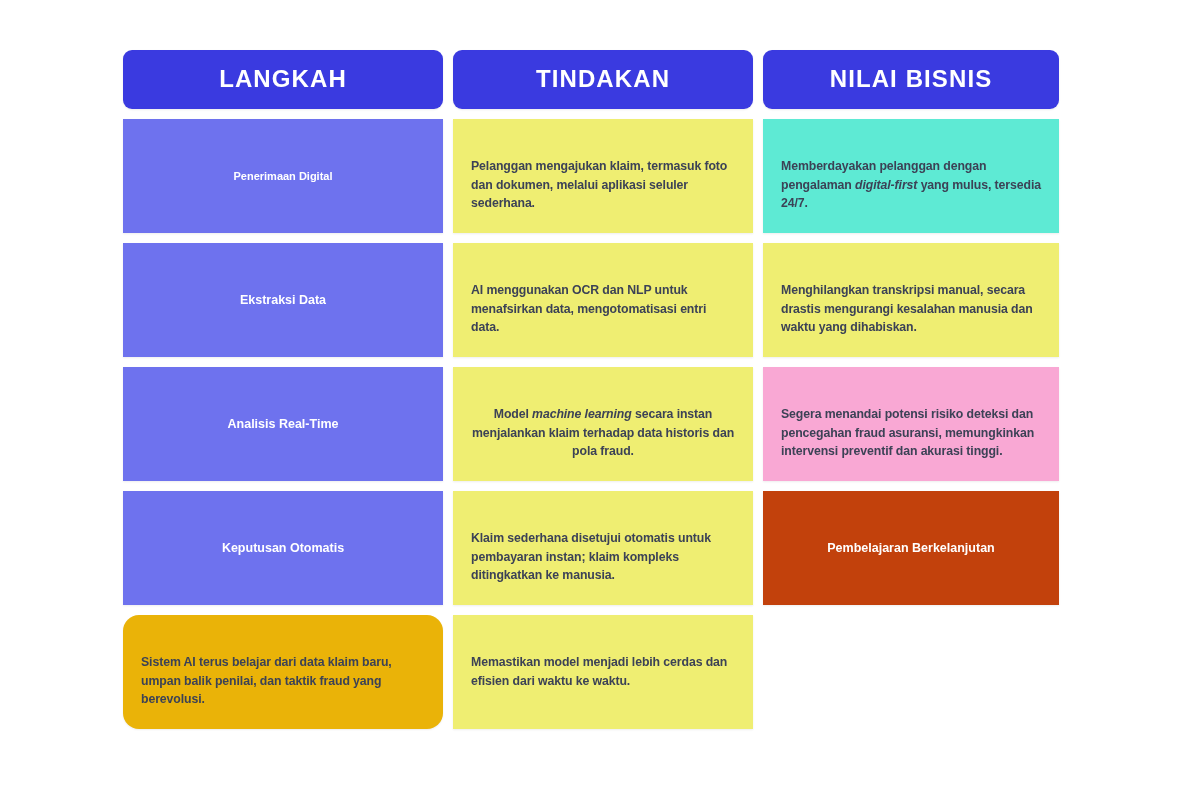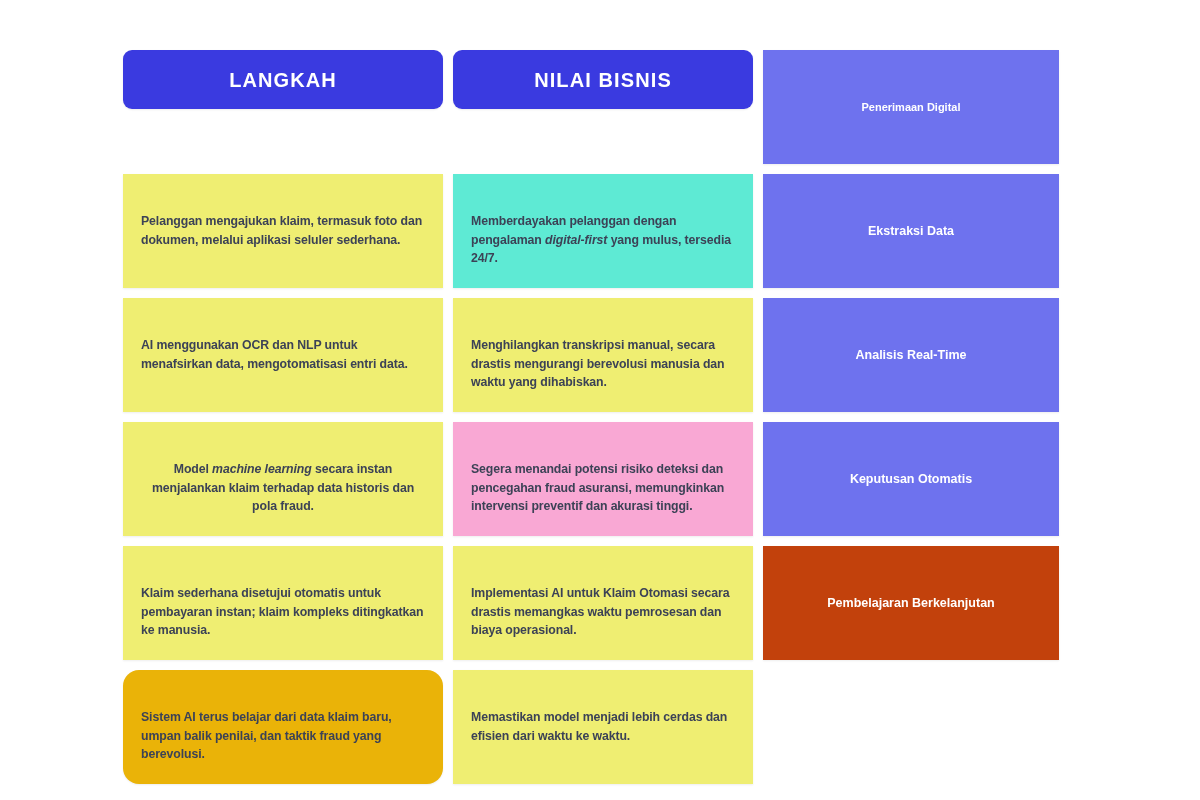--- a/index.html
+++ b/index.html
@@ -37,21 +37,21 @@
     height: 59px;
     background: #3A3AE0;
     border-radius: 9px;
     display: flex;
     align-items: center;
     justify-content: center;
     box-shadow: 0 1px 2px rgba(0,0,0,0.08);
   }
   .head-label {
     color: #FFFFFF;
-    font-size: 20px;
+    font-size: 24px;
     font-weight: 700;
     letter-spacing: 1.1px;
     text-align: center;
     line-height: 1.1;
   }
 
   
   .step-cell {
     background: #6E72EE;
     display: flex;
@@ -95,62 +95,62 @@
 <body style="background: rgb(255, 255, 255);">
 
 <div class="board">
 
   <div class="table-grid">
 
     <div class="head-cell" style="background: rgb(58, 58, 224);">
       <span class="head-label" style="color: rgb(255, 255, 255);">LANGKAH</span>
     </div>
     <div class="head-cell" style="background: rgb(58, 58, 224);">
+      <span class="head-label" style="color: rgb(255, 255, 255);">TINDAKAN</span>
+    </div>
+    <div class="head-cell" style="background: rgb(58, 58, 224);">
       <span class="head-label" style="color: rgb(255, 255, 255);">NILAI BISNIS</span>
     </div>
 
     <div class="step-cell r1" style="background: rgb(110, 114, 238);">
       <span class="step-label lg" style="color: rgb(255, 255, 255);">Penerimaan Digital</span>
     </div>
     <div class="text-cell r1" style="background: rgb(239, 238, 114);">
       <p class="body-text" style="color: rgb(60, 66, 86);">Pelanggan mengajukan klaim, termasuk foto dan dokumen, melalui aplikasi seluler sederhana.</p>
     </div>
     <div class="text-cell r1" style="background: #5eead4;">
       <p class="body-text" style="color: rgb(60, 66, 86);">Memberdayakan pelanggan dengan pengalaman <em>digital-first</em> yang mulus, tersedia 24/7.</p>
     </div>
 
     <div class="step-cell r2" style="background: rgb(110, 114, 238);">
       <span class="step-label sm" style="color: rgb(255, 255, 255);">Ekstraksi Data</span>
     </div>
     <div class="text-cell r2" style="background: rgb(239, 238, 114);">
       <p class="body-text" style="color: rgb(60, 66, 86);">AI menggunakan OCR dan NLP untuk menafsirkan data, mengotomatisasi entri data.</p>
     </div>
     <div class="text-cell r2" style="background: rgb(239, 238, 114);">
-      <p class="body-text" style="color: rgb(60, 66, 86);">Menghilangkan transkripsi manual, secara drastis mengurangi berevolusi manusia dan waktu yang dihabiskan.</p>
+      <p class="body-text" style="color: rgb(60, 66, 86);">Menghilangkan transkripsi manual, secara drastis mengurangi kesalahan manusia dan waktu yang dihabiskan.</p>
     </div>
 
     <div class="step-cell r3" style="background: rgb(110, 114, 238);">
       <span class="step-label sm" style="color: #ffffff;">Analisis Real-Time</span>
     </div>
     <div class="text-cell r3" style="background: rgb(239, 238, 114); text-align: center;">
       <p class="body-text" style="color: rgb(60, 66, 86);">Model <em>machine learning</em> secara instan menjalankan klaim terhadap data historis dan pola fraud.</p>
     </div>
     <div class="text-cell r3" style="background: #f9a8d4;">
       <p class="body-text" style="color: rgb(60, 66, 86);">Segera menandai potensi risiko deteksi dan pencegahan fraud asuransi, memungkinkan intervensi preventif dan akurasi tinggi.</p>
     </div>
 
     <div class="step-cell r4" style="background: rgb(110, 114, 238);">
       <span class="step-label sm" style="color: rgb(255, 255, 255);">Keputusan Otomatis</span>
     </div>
     <div class="text-cell r4" style="background: rgb(239, 238, 114);">
       <p class="body-text" style="color: rgb(60, 66, 86);">Klaim sederhana disetujui otomatis untuk pembayaran instan; klaim kompleks ditingkatkan ke manusia.</p>
     </div>
-    <div class="text-cell r4" style="background: rgb(239, 238, 114);">
-      <p class="body-text" style="color: rgb(60, 66, 86);">Implementasi AI untuk Klaim Otomasi secara drastis memangkas waktu pemrosesan dan biaya operasional.</p>
-    </div>
 
     <div class="step-cell r5" style="background: #c2410c;">
       <span class="step-label sm" style="color: rgb(255, 255, 255);">Pembelajaran Berkelanjutan</span>
     </div>
     <div class="text-cell r5" style="background: #eab308; border-radius: 16px;">
       <p class="body-text" style="color: rgb(60, 66, 86);">Sistem AI terus belajar dari data klaim baru, umpan balik penilai, dan taktik fraud yang berevolusi.</p>
     </div>
     <div class="text-cell r5" style="background: rgb(239, 238, 114);">
       <p class="body-text" style="color: rgb(60, 66, 86);">Memastikan model menjadi lebih cerdas dan efisien dari waktu ke waktu.</p>
     </div>

